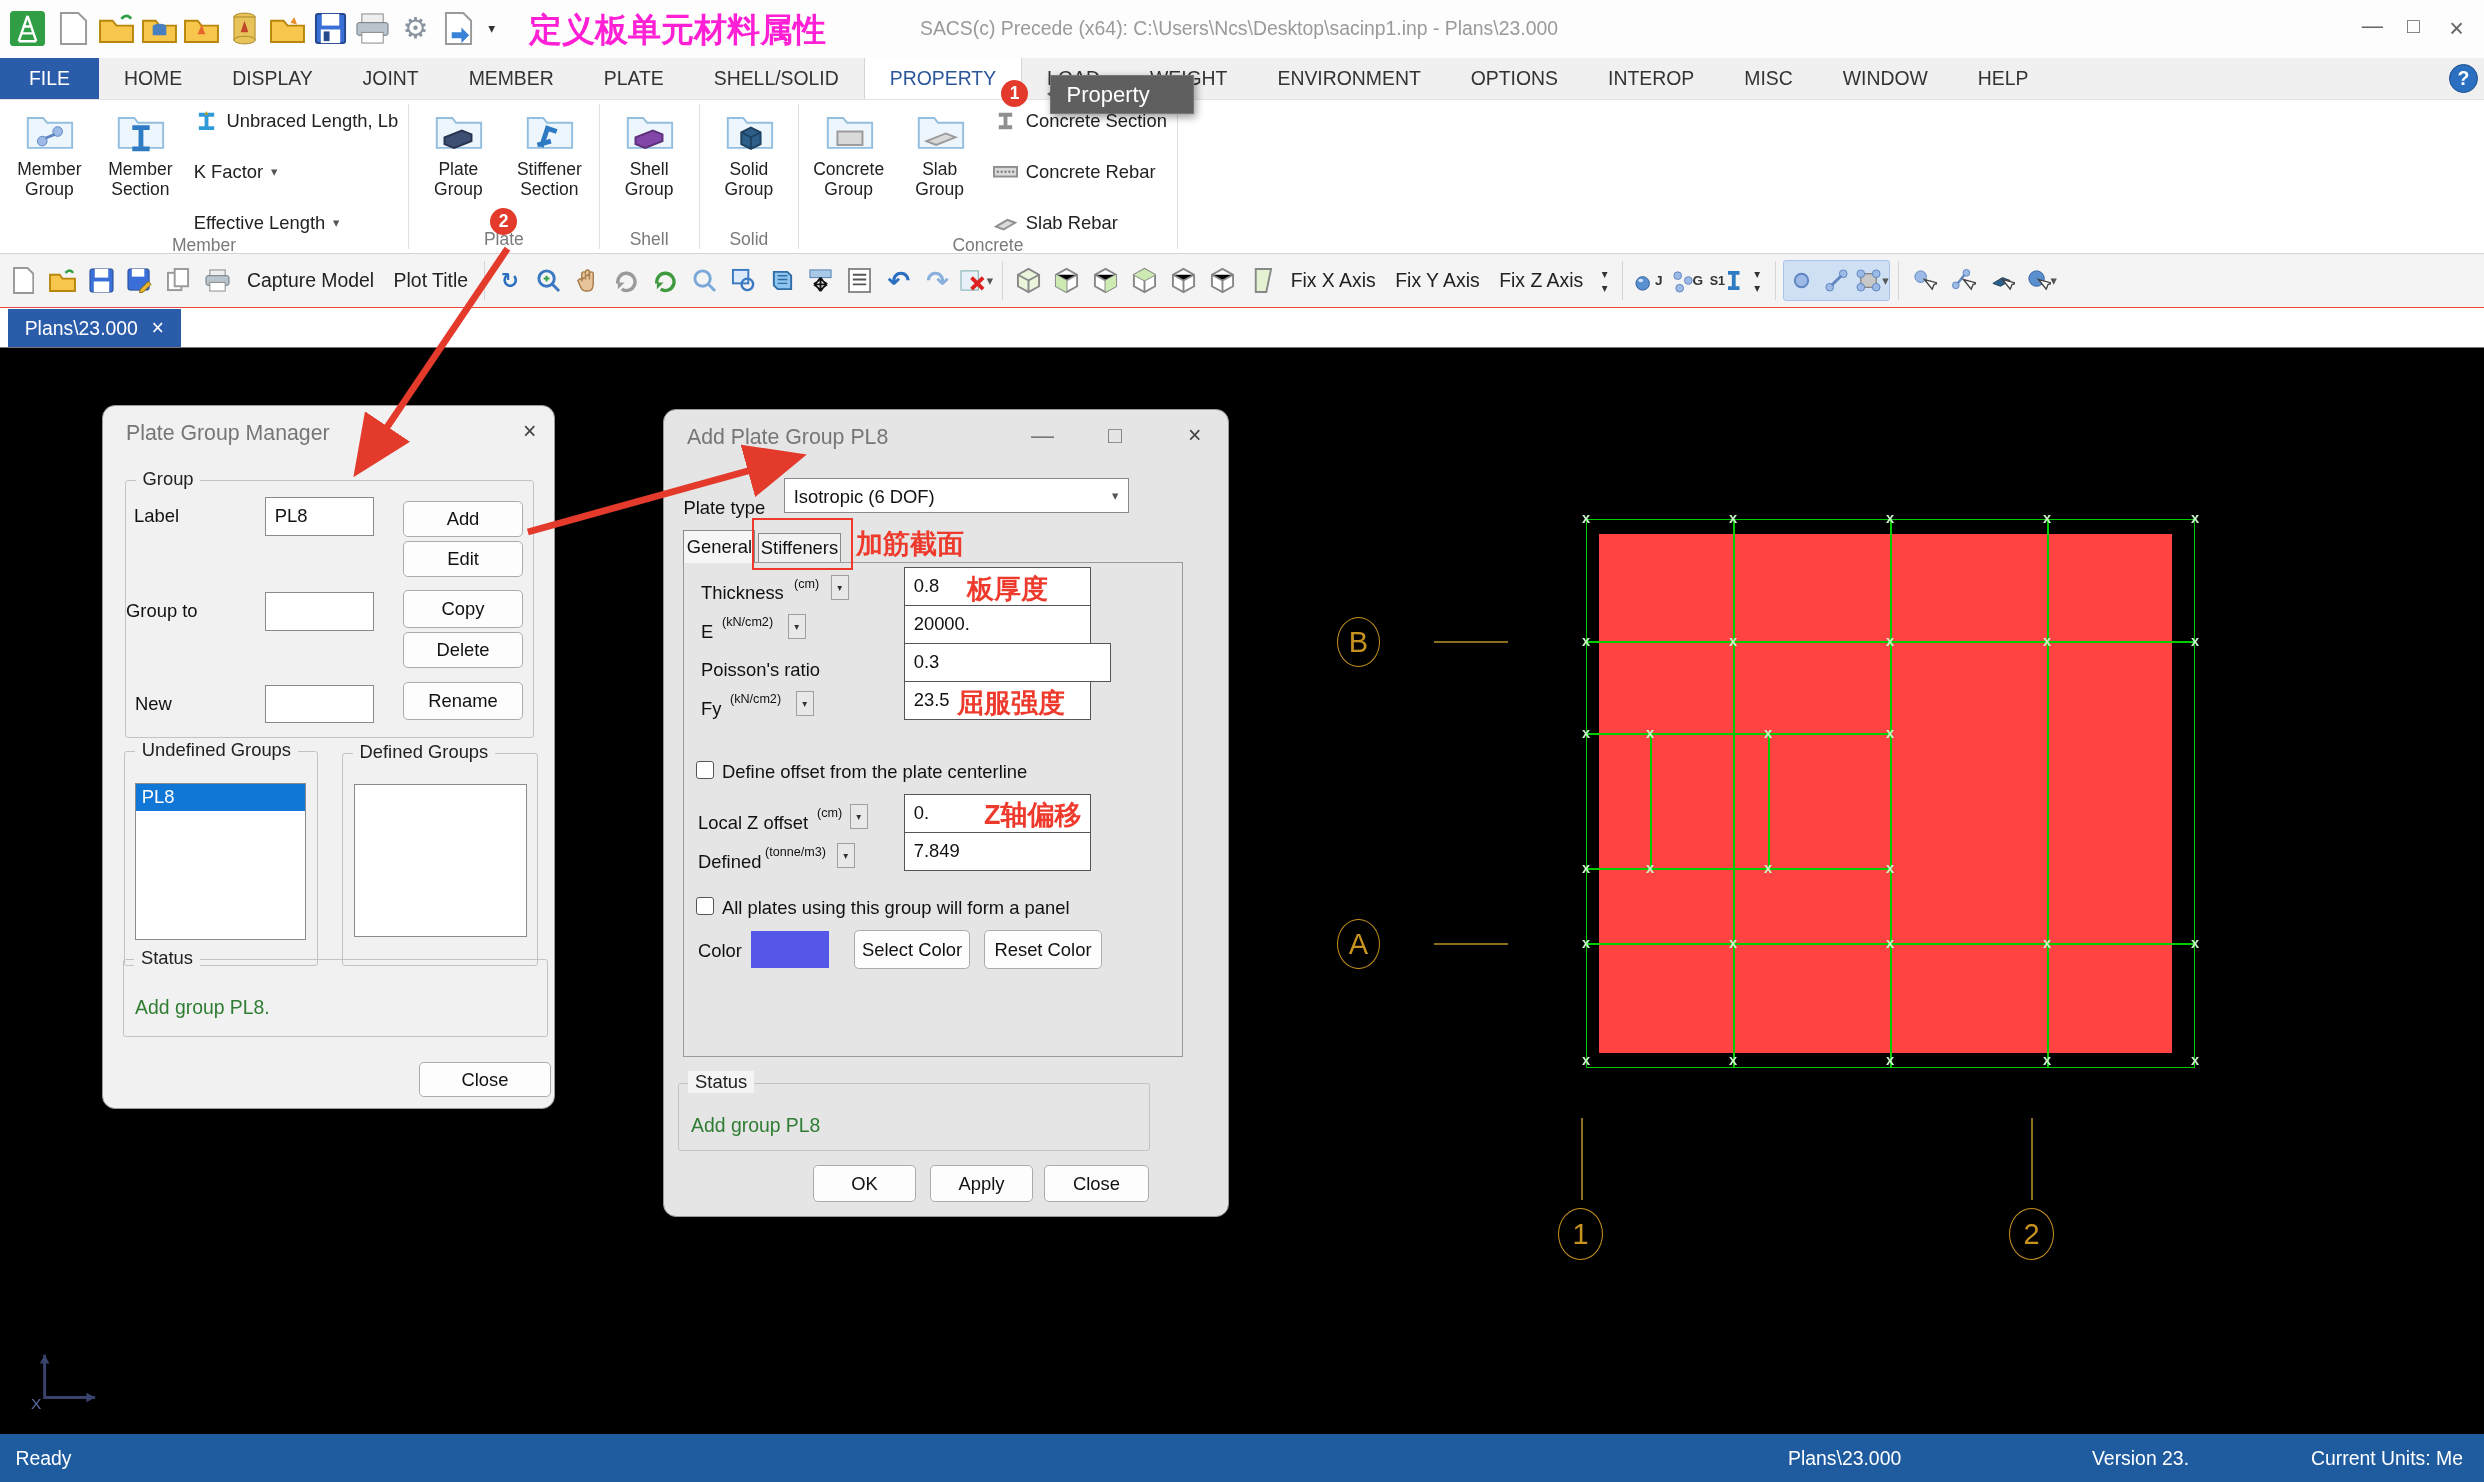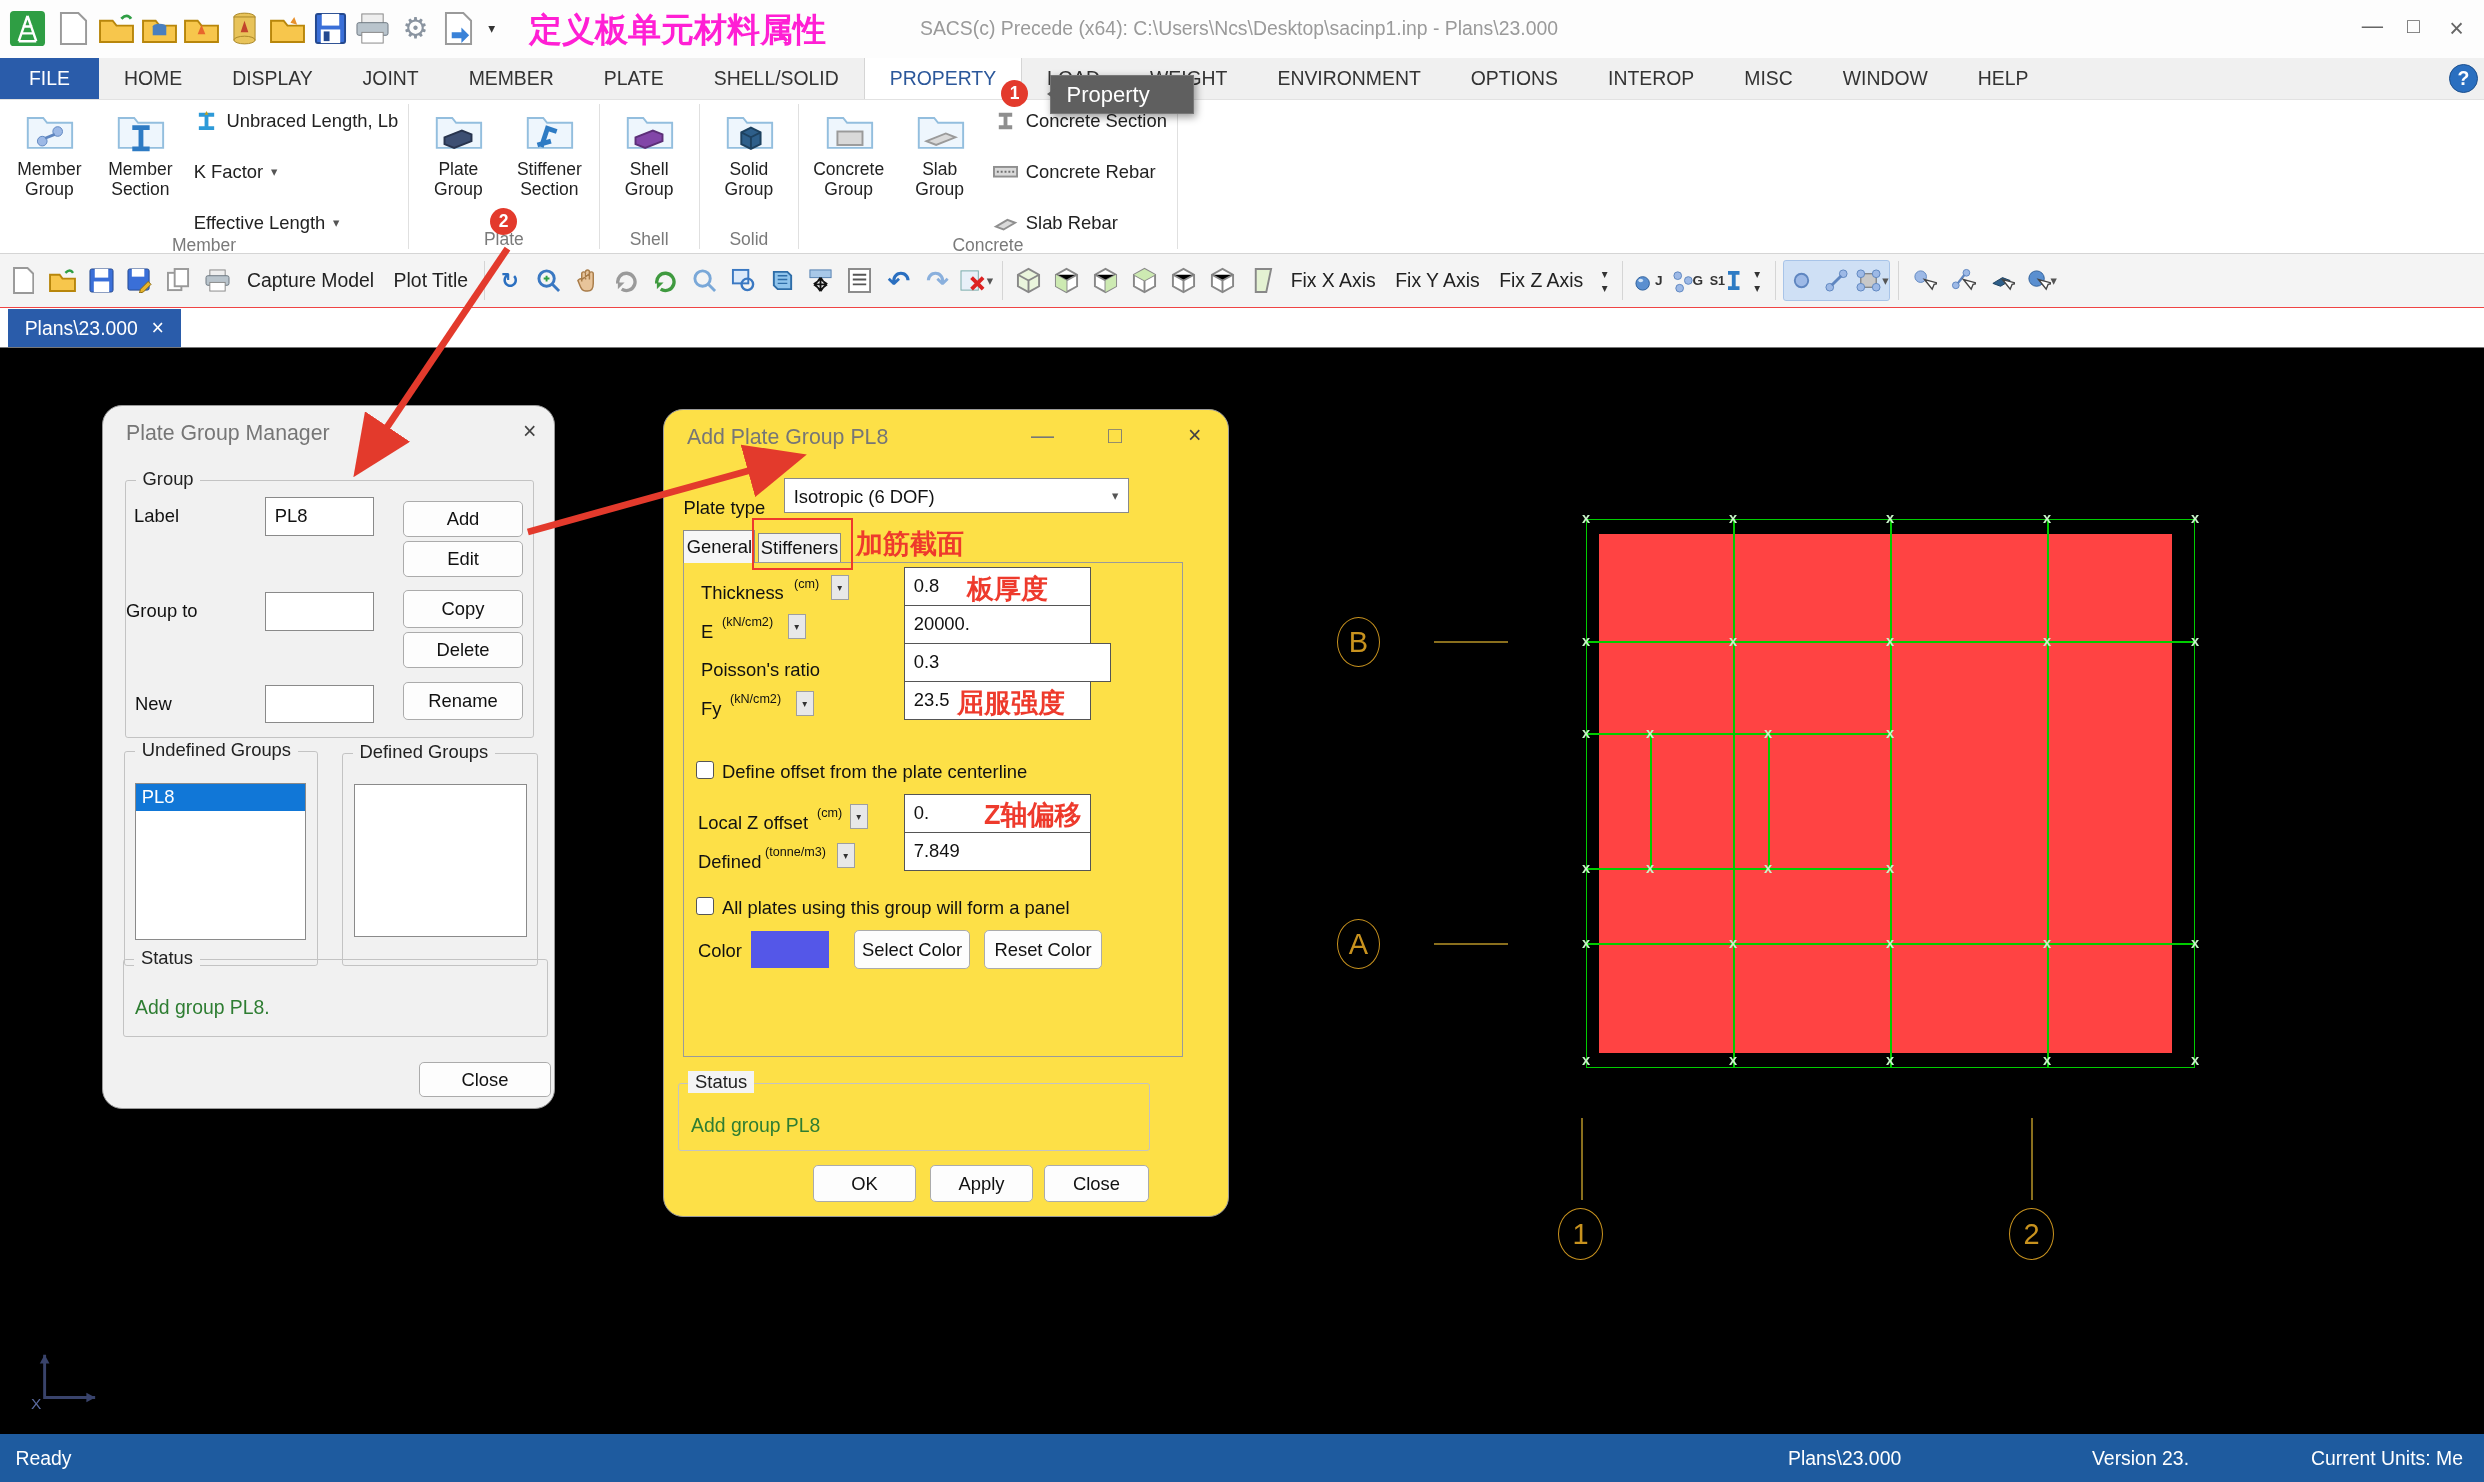--- a/index.html
+++ b/index.html
@@ -57,21 +57,21 @@
   #outer-green { position:absolute; border:1.9px solid #00cc00; }
   .mark { position:absolute; color:#c9f5c9; font-size:14.6px; font-weight:bold; transform:translate(-50%,-55%); z-index:3; }
   .grid-bubble { position:absolute; border:1.9px solid #c8921e; border-radius:50%; color:#c8921e; display:flex; align-items:center; justify-content:center; font-size:29px; }
   .tickline { position:absolute; background:#8a6f1d; }
 
   
   #statusbar { left:0; top:1434px; width:2484px; height:49px; background:#1e5b9f; color:#fff; font-size:19.4px; }
   #statusbar span { position:absolute; top:12.6px; white-space:nowrap; }
 
   
-  .dialog { position:absolute; background:#f1f1f1; border:1px solid #9a9a9a; border-radius:20px; box-shadow:0 9.7px 33px rgba(0,0,0,.6); z-index:10; }
+  .dialog { position:absolute; background:#f1f1f1; border:1px solid #9a9a9a; border-radius:13px; box-shadow:0 9.7px 33px rgba(0,0,0,.6); z-index:10; }
   .dlg-title { position:absolute; left:23px; top:14.6px; font-size:21.3px; color:#767676; }
   .dlg-x { position:absolute; font-size:23px; color:#444; }
   .groupbox { position:absolute; border:1px solid #c3c3c3; border-radius:2.9px; }
   .gb-legend { position:absolute; top:-12.6px; left:9.7px; background:#f1f1f1; padding:0 6.8px; font-size:18.4px; color:#222; }
   .btn { position:absolute; background:#fdfdfd; border:1px solid #ababab; border-radius:4.9px; font-size:18.4px; color:#111; display:flex; align-items:center; justify-content:center; }
   .field { position:absolute; background:#fff; border:1px solid #8a8a8a; font-size:18.4px; color:#111; padding:6.8px 0 0 8.7px; }
   .lbl { position:absolute; font-size:18.4px; color:#111; white-space:nowrap; }
   .unit { position:absolute; font-size:12.6px; color:#111; }
   .spin { position:absolute; width:17.5px; height:25px; background:#e8e8e8; border:1px solid #9f9f9f; font-size:9.7px; color:#333; display:flex; align-items:center; justify-content:center; }
   .listbox { position:absolute; background:#fff; border:1px solid #8a8a8a; overflow:hidden; }
@@ -697,21 +697,21 @@
     </div>
     <div class="listbox" style="left:251px; top:378px; width:173px; height:153px;"></div>
 
     <div class="groupbox" style="left:20.4px; top:553px; width:425px; height:78px;">
       <span class="gb-legend">Status</span>
     </div>
     <div class="statusgreen" style="left:32px; top:590px;">Add group PL8.</div>
     <div class="btn" style="left:316px; top:656px; width:132px; height:35px;">Close</div>
   </div>
 
-  <div class="dialog" style="left:663px; top:409px; width:566px; height:808px; background:#fde047;">
+  <div class="dialog" style="left:663px; top:409px; width:566px; height:808px; background:#e5e5e5;">
     <div class="dlg-title">Add Plate Group PL8</div>
     <div class="dlg-x" style="left:367px; top:11.6px; color:#777;">—</div>
     <div class="dlg-x" style="left:444px; top:11.6px; color:#777;">□</div>
     <div class="dlg-x" style="left:524px; top:11.6px;">×</div>
 
     <span class="lbl" style="left:19.4px; top:87px;">Plate type</span>
     <div class="field" style="left:120px; top:68px; width:345px; height:35px;">
       <span>Isotropic (6 DOF)</span>
       <span class="caret" style="position:absolute; right:9.7px; top:8.7px;">▾</span>
     </div>

